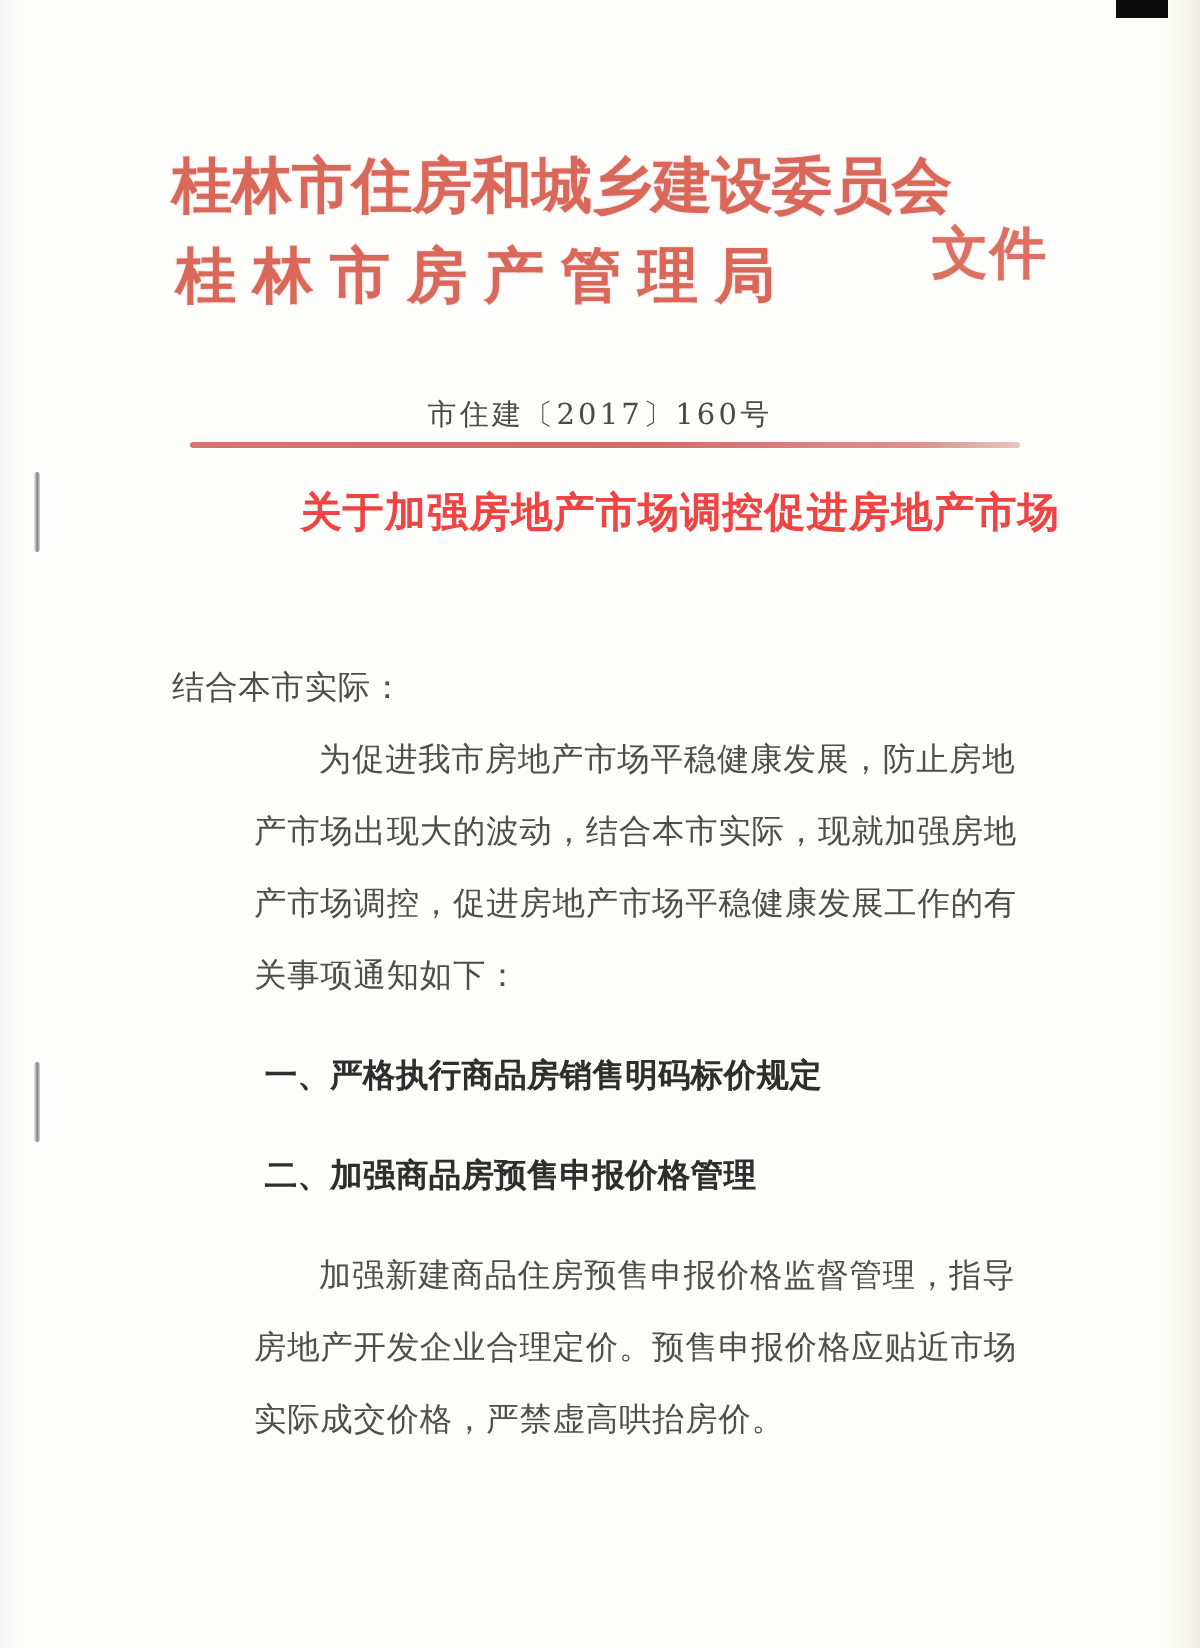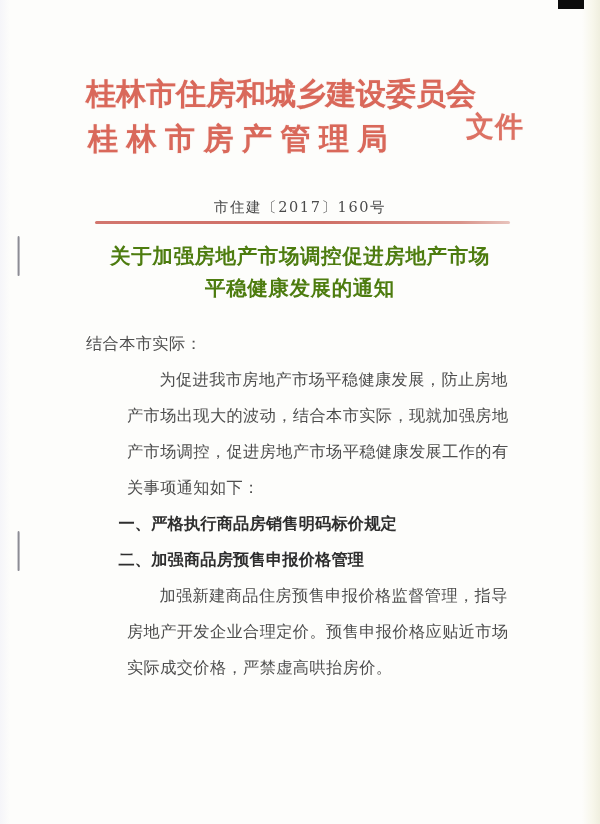--- a/index.html
+++ b/index.html
@@ -116,22 +116,22 @@
     background: linear-gradient(to right, #d2766e 0%, #cf6f66 55%, #d9938a 88%, #e8c4bd 100%);
     border-radius: 2px;
   }
 
   
   .doc-title {
     position: absolute;
     left: 70px;
     top: 240px;
     width: 460px;
-    text-align: center;
-    color: #4d7c0f;
+    text-align: right;
+    color: #ef4444;
     font-family: "DejaVu Serif", "Liberation Serif", serif;
     font-weight: bold;
     font-size: 20.5px;
     line-height: 32px;
     letter-spacing: .6px;
   }
   .doc-title .tl { display: block; }
 
   
   .body-text {
@@ -141,21 +141,21 @@
     width: 428px;
     color: #4e4e4e;
     font-family: "DejaVu Serif", "Liberation Serif", serif;
     font-size: 16.2px;
     line-height: 36px;
     letter-spacing: .4px;
   }
   .para { margin: 0; }
   .para.indent { text-indent: 2em; margin-left: 41px; }
   .sec-head {
-    margin: 0;
+    margin: 14px;
     text-indent: 2em;
     font-weight: bold;
     color: #2e2e2e;
     letter-spacing: .2px;
   }
   .salute { margin: 0; }
 </style>
 </head>
 <body>
 
@@ -174,21 +174,20 @@
     </div>
     <div class="lh-doctype">文件</div>
   </div>
 
   <div class="docnum">市住建〔2017〕160号</div>
 
   <div class="red-rule"></div>
 
   <div class="doc-title">
     <span class="tl">关于加强房地产市场调控促进房地产市场</span>
-    <span class="tl">平稳健康发展的通知</span>
   </div>
 
   <div class="body-text">
     <p class="salute">结合本市实际：</p>
     <p class="para indent">为促进我市房地产市场平稳健康发展，防止房地产市场出现大的波动，结合本市实际，现就加强房地产市场调控，促进房地产市场平稳健康发展工作的有关事项通知如下：</p>
 
     <p class="sec-head">一、严格执行商品房销售明码标价规定</p>
 
     <p class="sec-head">二、加强商品房预售申报价格管理</p>
     <p class="para indent">加强新建商品住房预售申报价格监督管理，指导房地产开发企业合理定价。预售申报价格应贴近市场实际成交价格，严禁虚高哄抬房价。</p>

